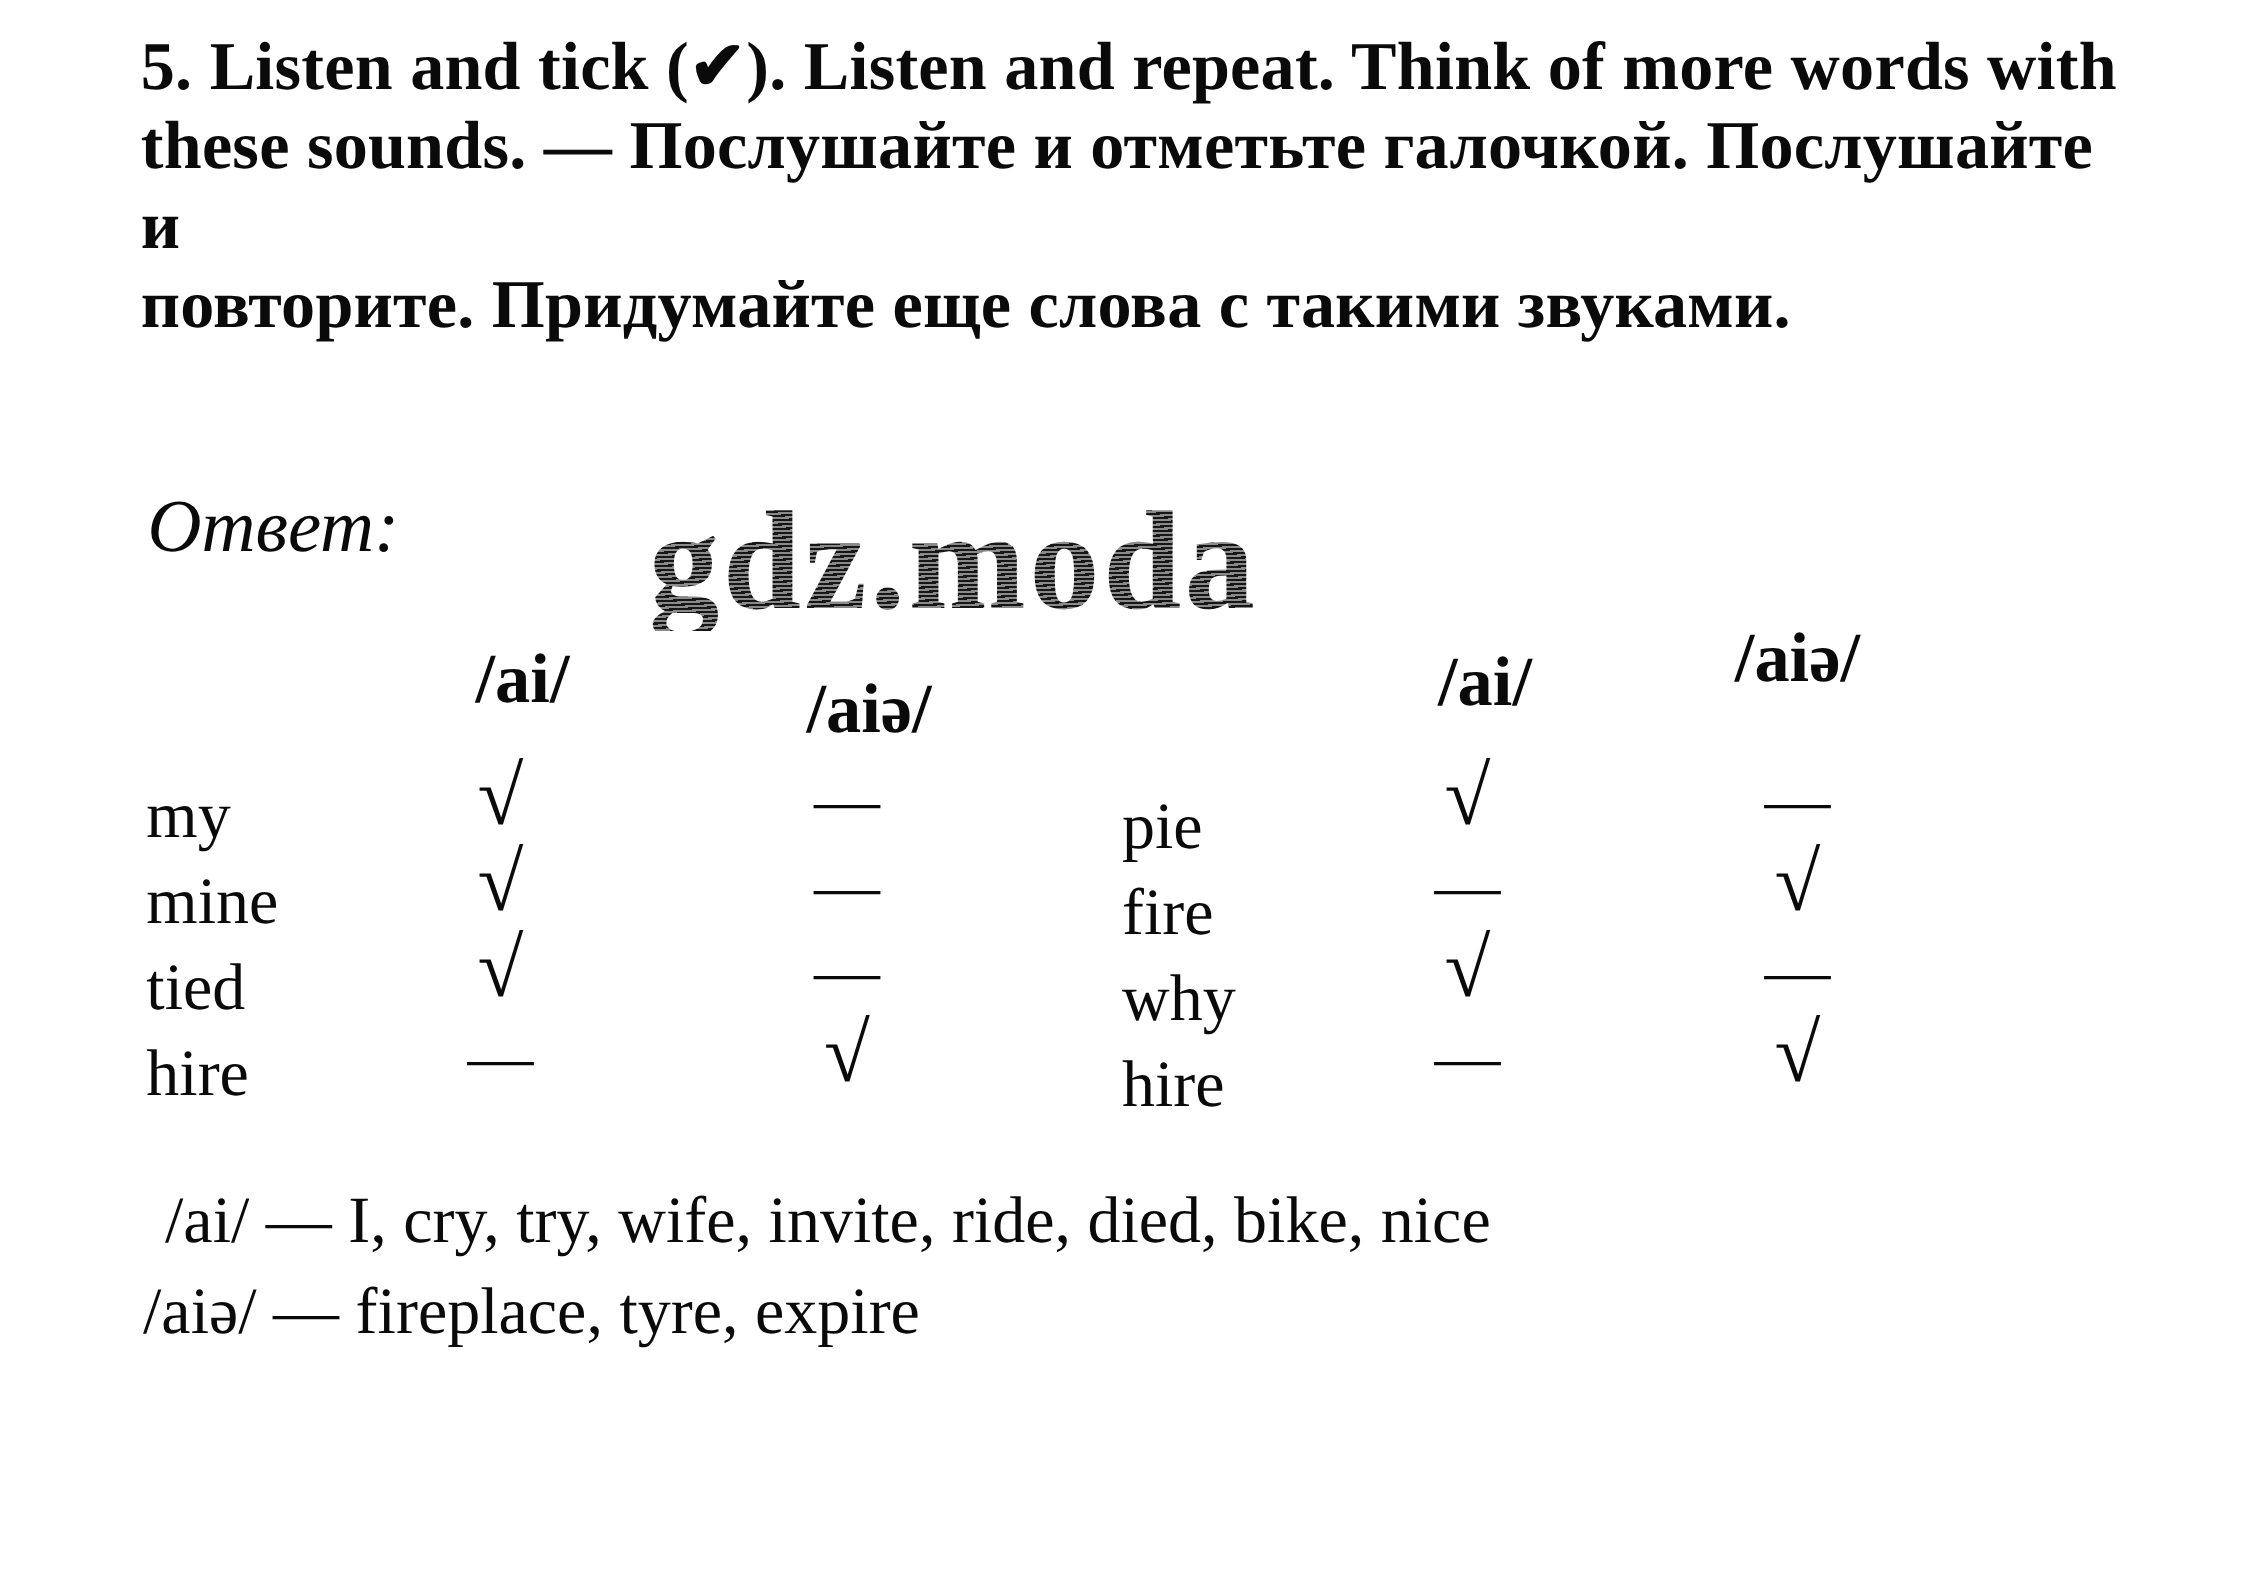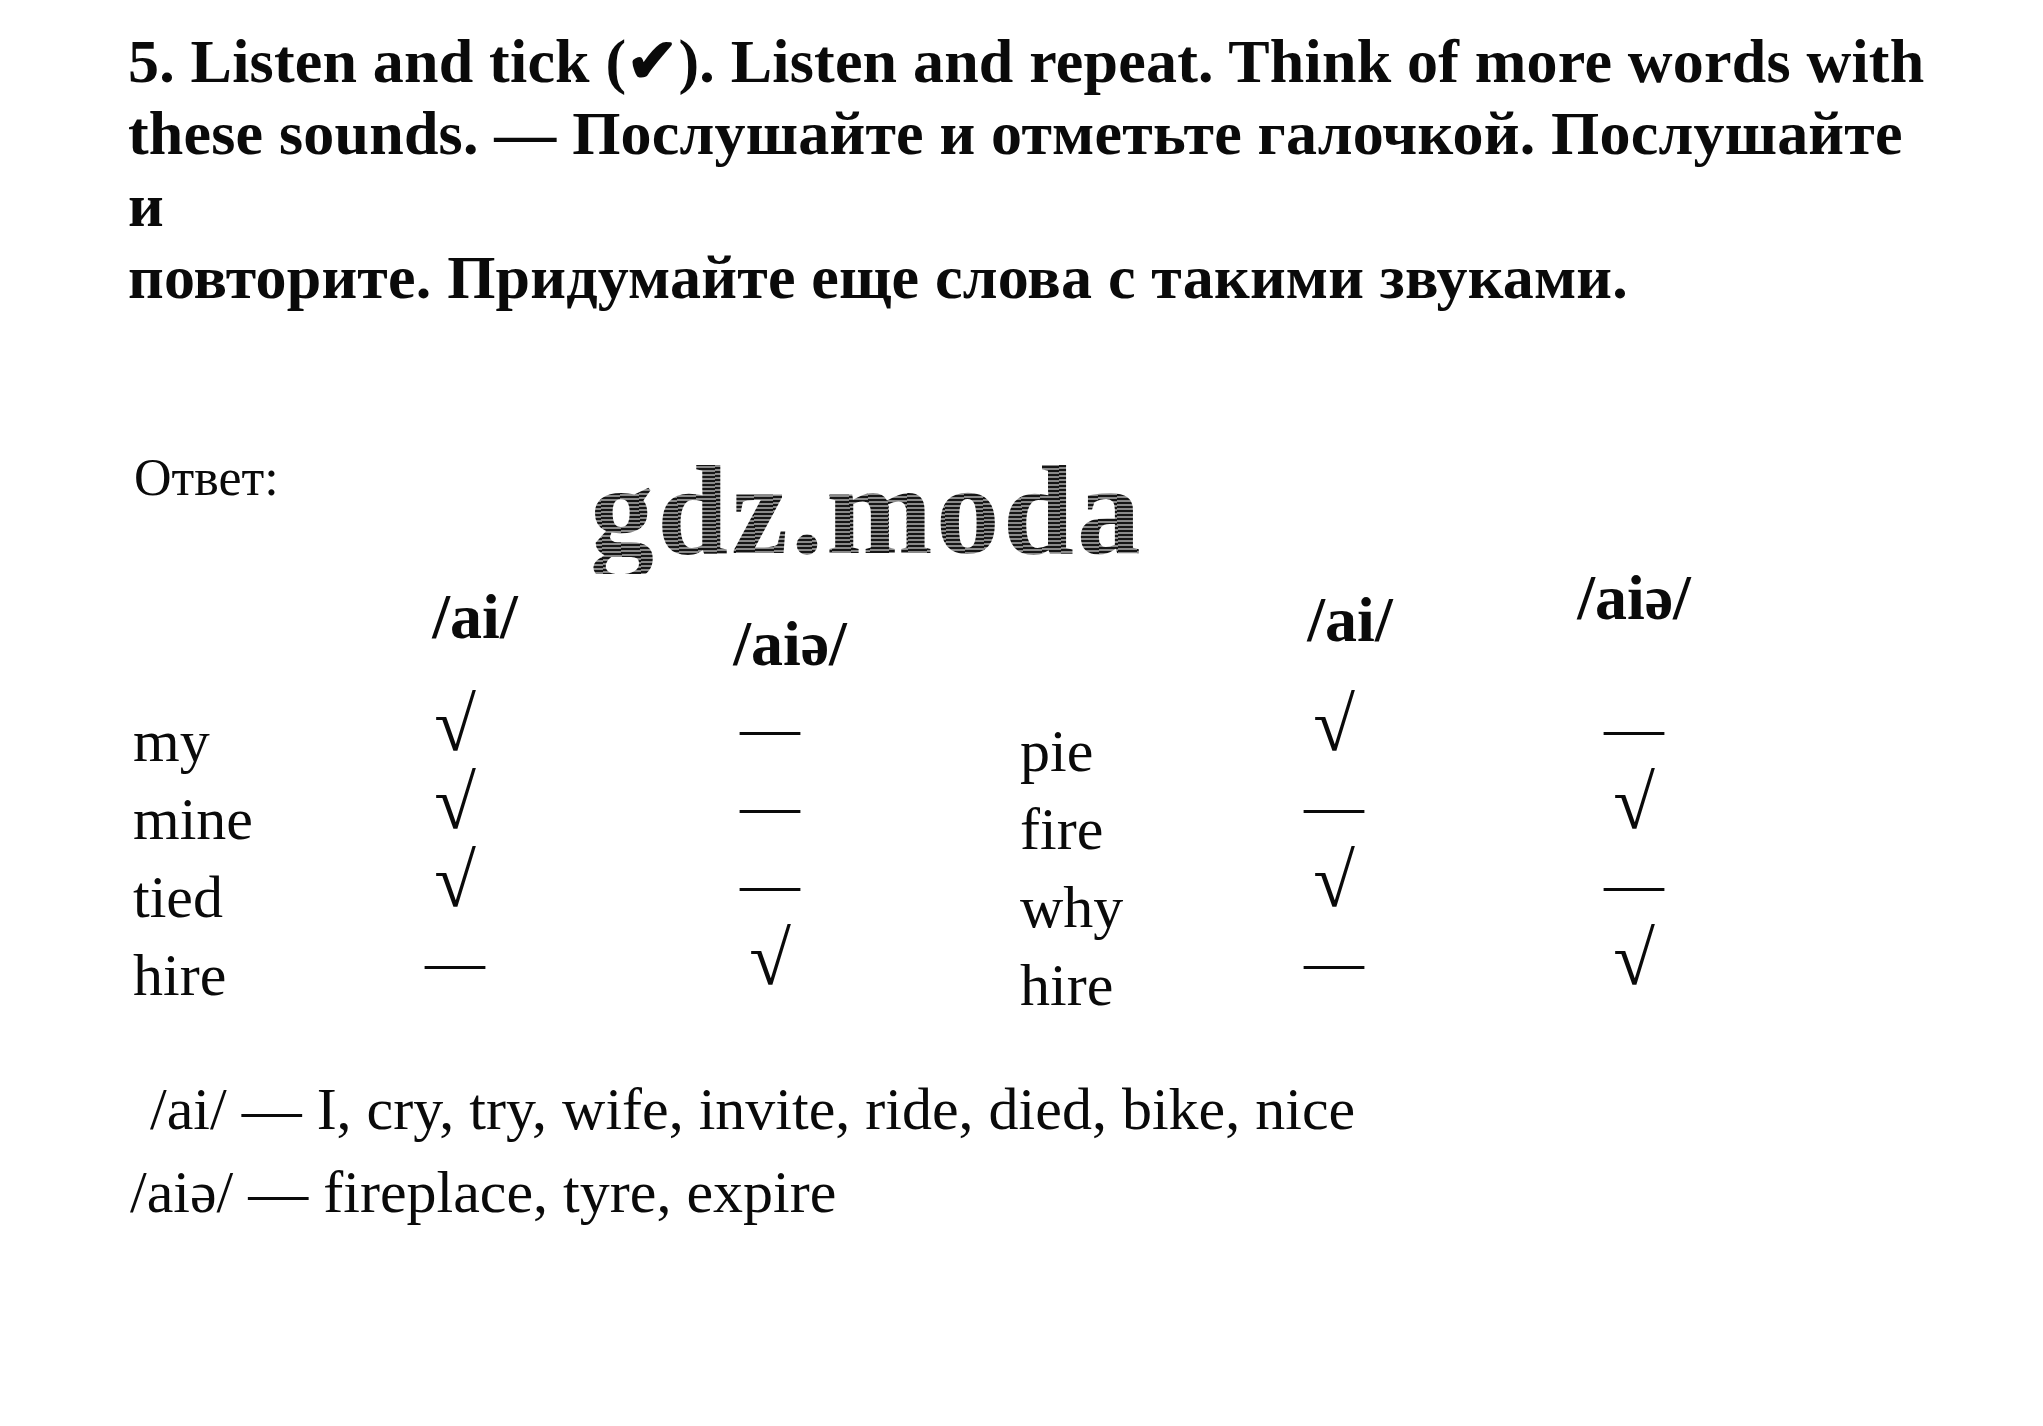--- a/index.html
+++ b/index.html
@@ -13,21 +13,21 @@
   }
   
   .heading{
     position:absolute;left:128px;top:25px;width:1800px;
     font-weight:bold;font-size:62px;line-height:72px;
     letter-spacing:0.2px;
   }
   
   .answer-label{
     position:absolute;left:134px;top:448px;
-    font-size:52px;line-height:60px;
+    font-style:italic;font-size:68px;line-height:60px;
   }
   
   .watermark{
     position:absolute;left:590px;top:446px;
     font-weight:bold;font-size:128px;line-height:128px;
     letter-spacing:3px;
     color:transparent;
     background:repeating-linear-gradient(177deg,#161616 0px,#161616 2px,#8a8a8a 2px,#8a8a8a 4px);
     -webkit-background-clip:text;
     background-clip:text;

